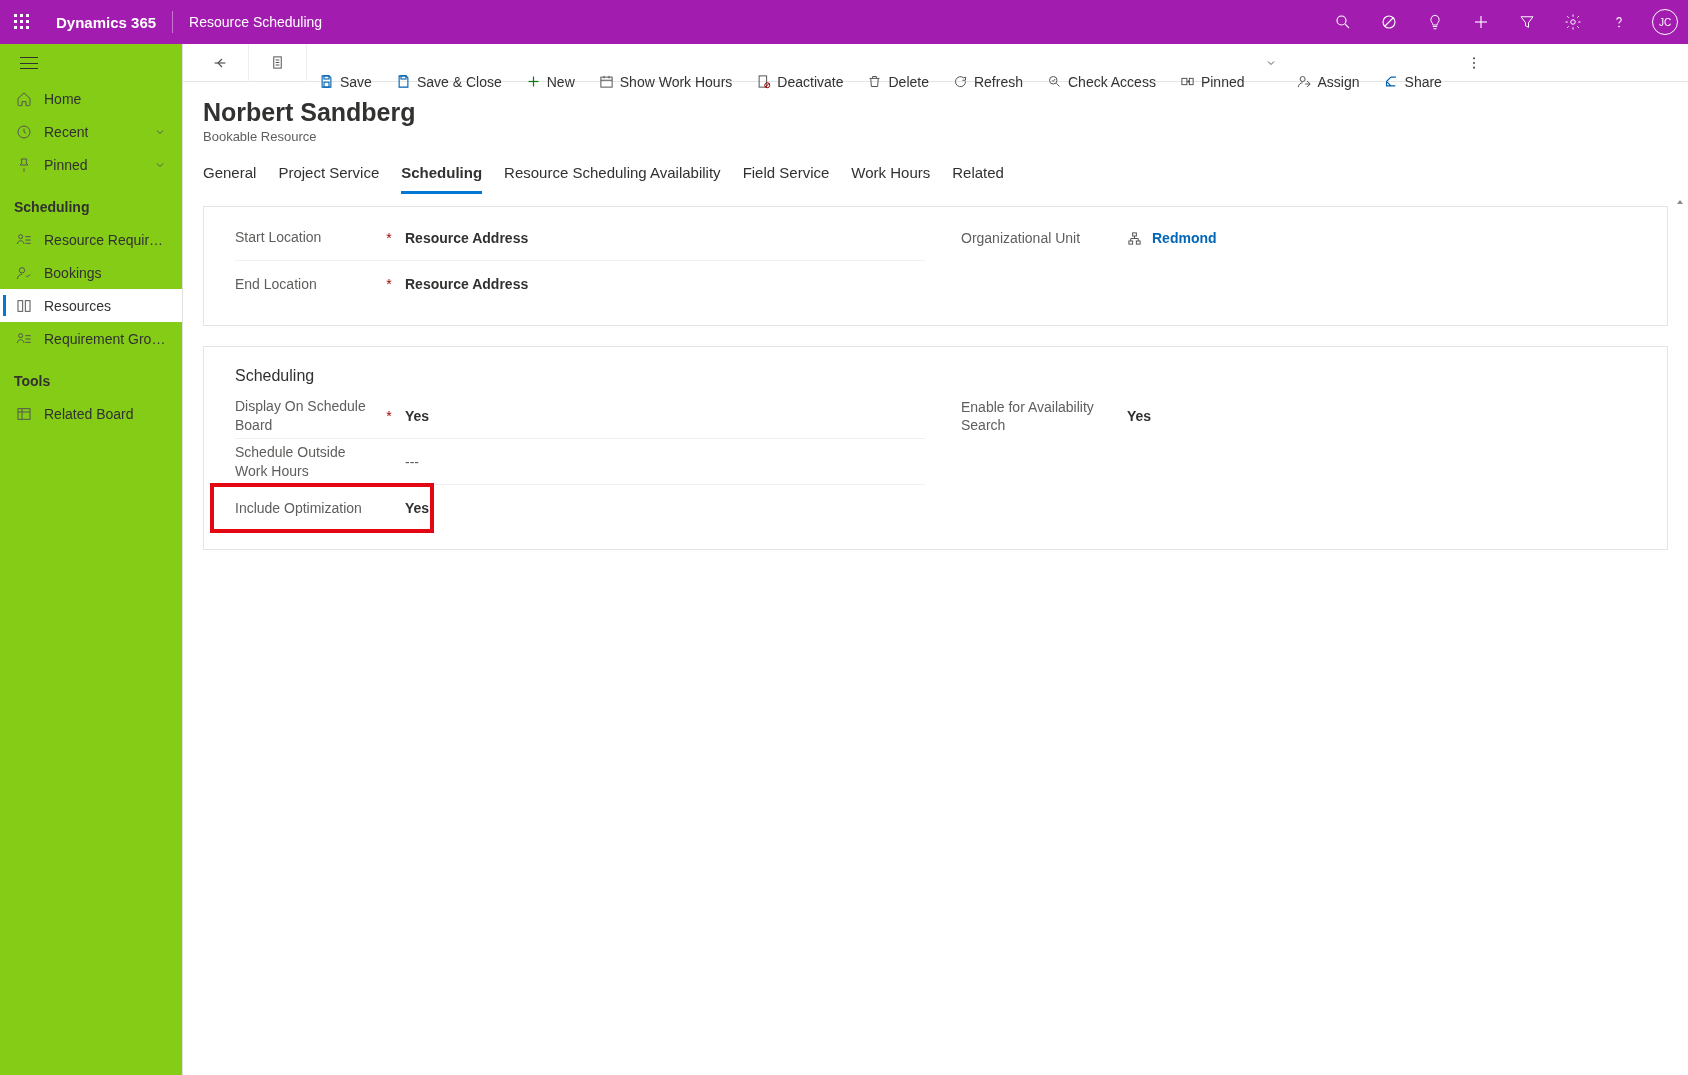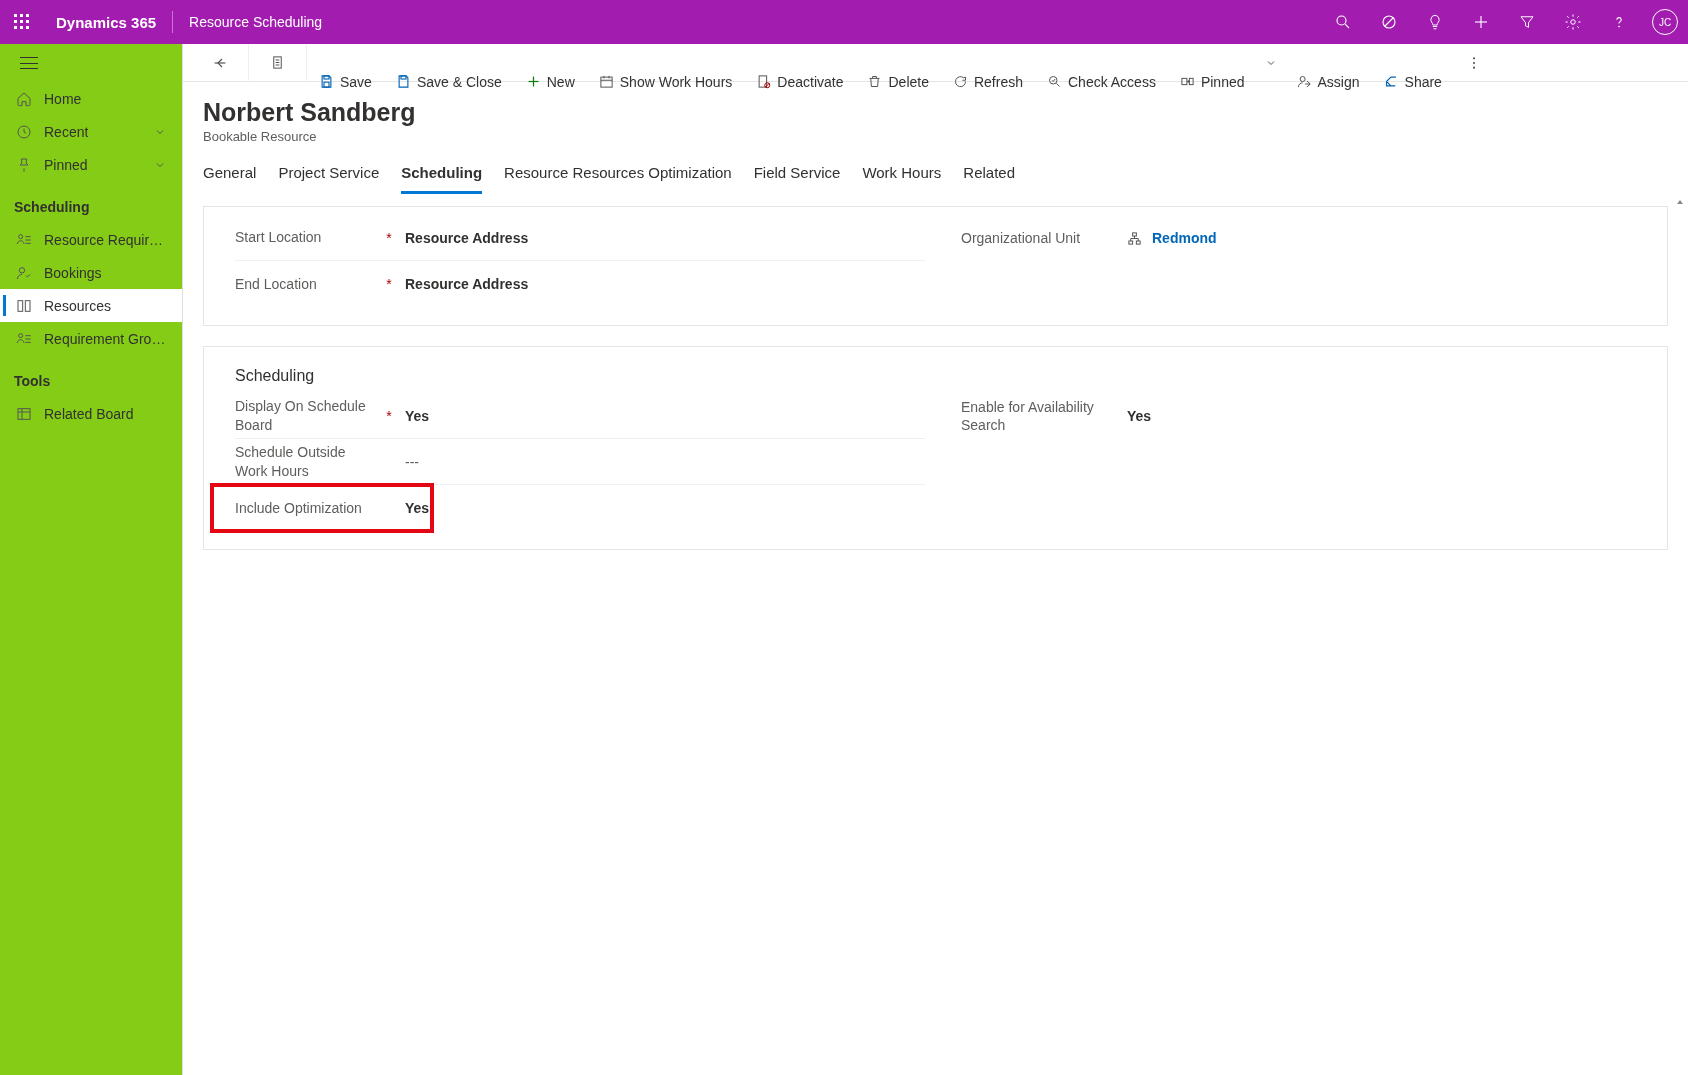--- a/index.html
+++ b/index.html
@@ -331,21 +331,21 @@
 
     <div class="record-head">
       <div class="record-title">Norbert Sandberg</div>
       <div class="record-sub">Bookable Resource</div>
     </div>
 
     <div class="tabs">
       <div class="tab">General</div>
       <div class="tab">Project Service</div>
       <div class="tab active">Scheduling</div>
-      <div class="tab">Resource Resources Optimization</div>
+      <div class="tab">Resource Scheduling Availability</div>
       <div class="tab">Field Service</div>
       <div class="tab">Work Hours</div>
       <div class="tab">Related</div>
     </div>
 
     <div class="content">
 
       <div class="card">
         <div class="form-grid">
           <div class="form-col">

